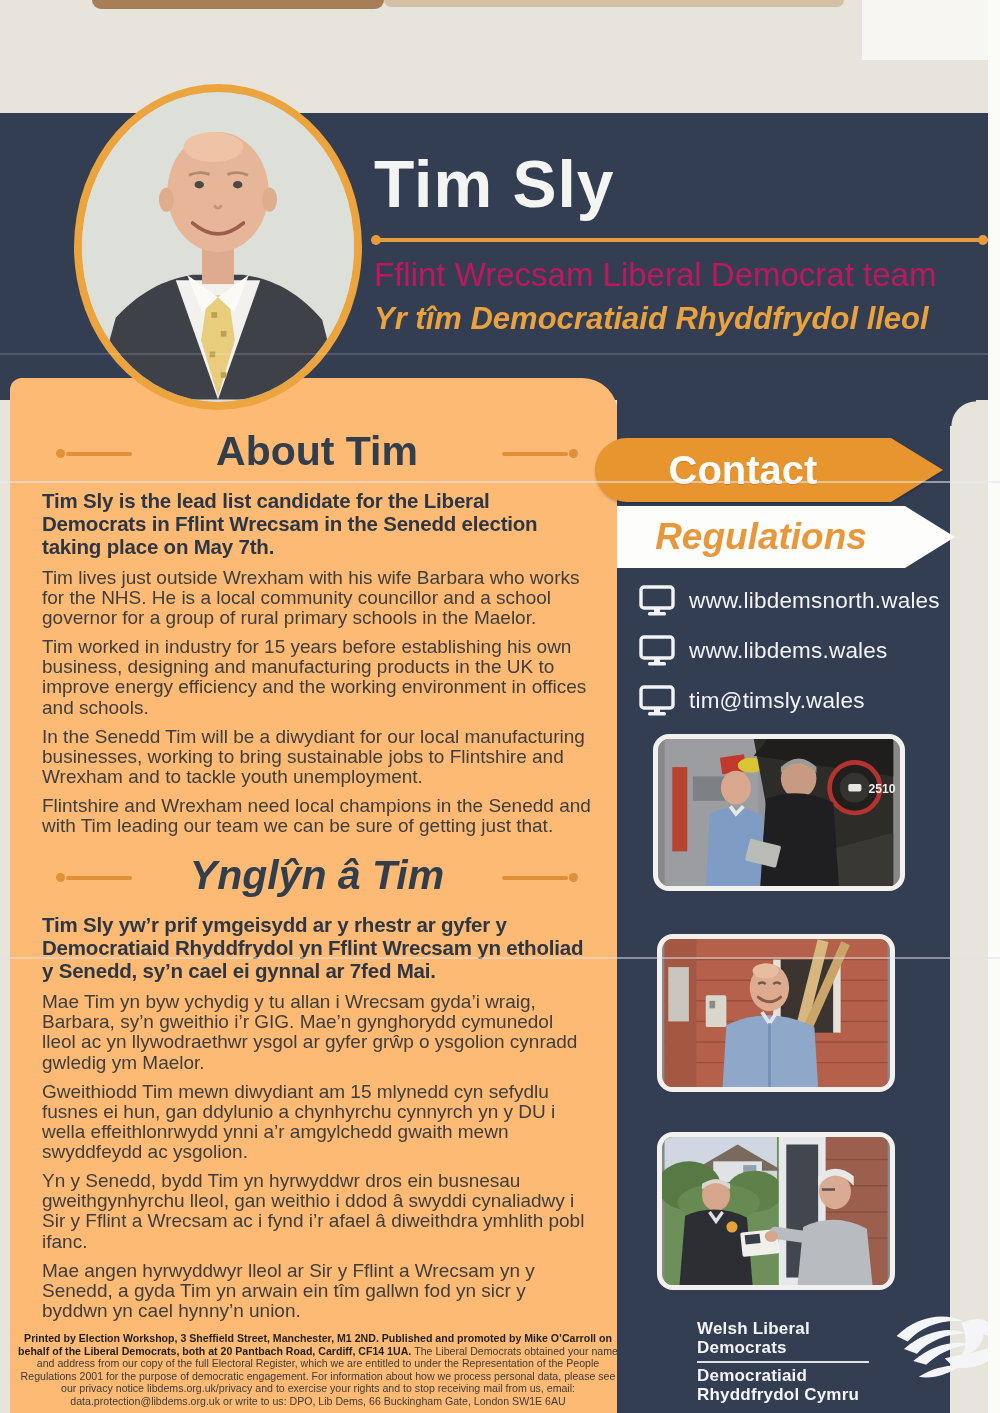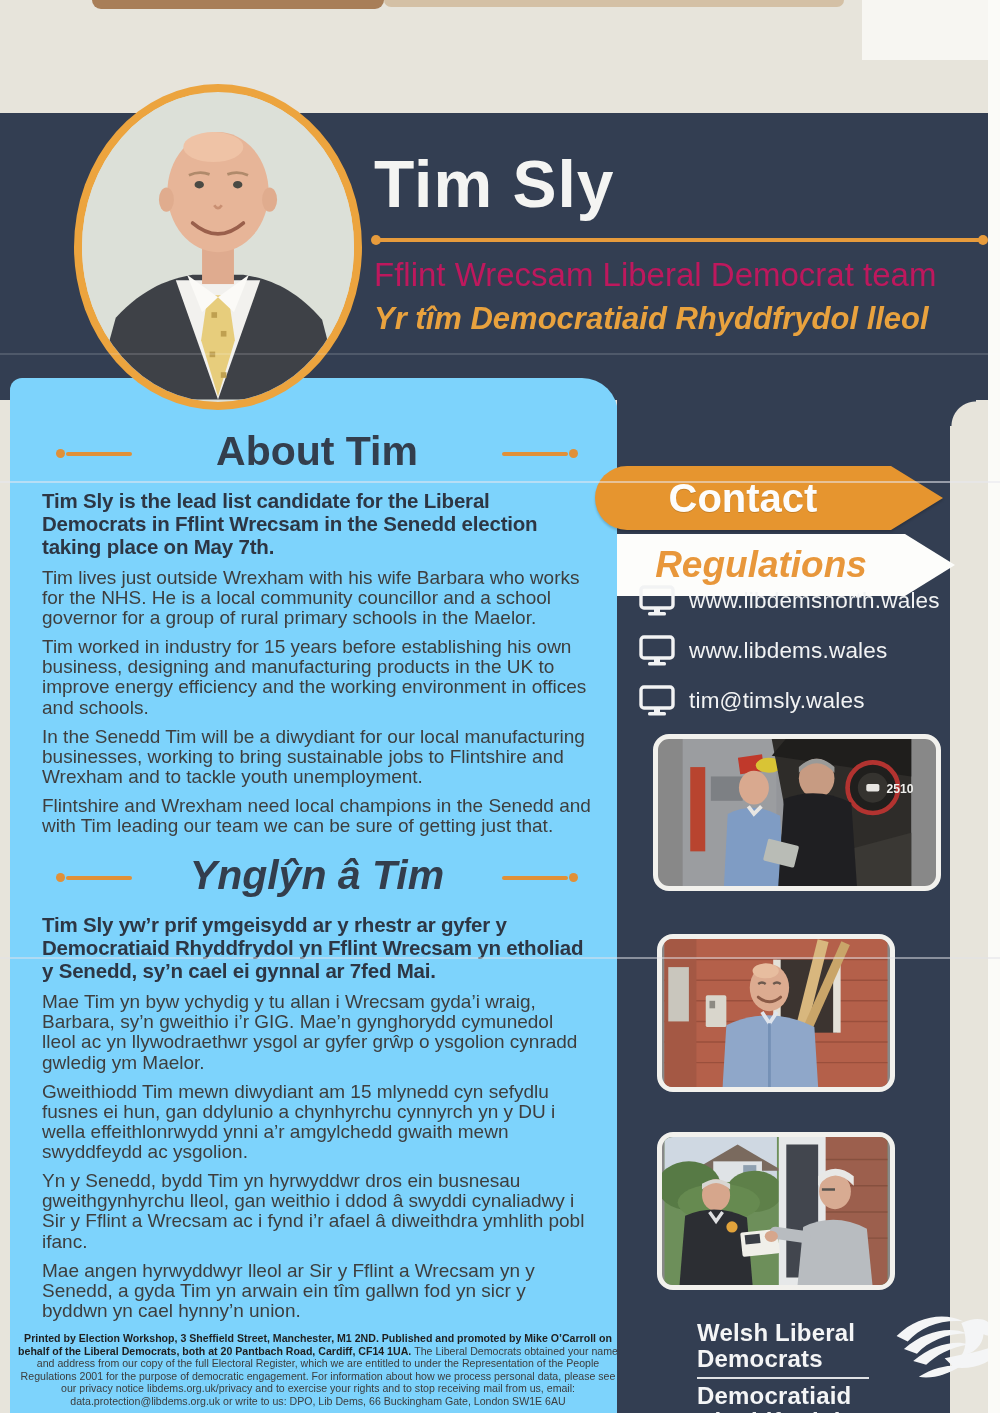--- a/index.html
+++ b/index.html
@@ -36,21 +36,21 @@
                 font-weight:600; color:#e9a23e;text-align:right; }
 
   
   .portrait { position:absolute; left:74px; top:84px; width:288px; height:326px;
               border-radius:50%; border:8px solid #eca43e; background:#dce0d8;
               overflow:hidden; z-index:5; }
   .portrait svg { width:100%; height:100%; display:block; }
 
   
   .panel { position:absolute; left:10px; top:378px; width:608px; height:1035px;
-           background:#7dd3fc; border-radius:12px 36px 0 0; z-index:2;
+           background:#fdba74; border-radius:12px 36px 0 0; z-index:2;
            padding:50px 26px 16px 32px; }
   .h-row { position:relative; height:52px; text-align:center; }
   .h-row .h-txt { font-size:41px; font-weight:800; color:#333e4d; }
   .h-row .h-txt.cy { font-style:italic; }
   .deco-line { position:absolute; top:24px; width:66px; height:3.5px;
                background:#e09038; border-radius:2px; }
   .deco-dot { position:absolute; top:21px; width:9px; height:9px; border-radius:50%;
               background:#e09038; }
   .dl-l { left:24px; } .dd-l { left:14px; }
   .dl-r { left:460px; } .dd-r { left:527px; }
@@ -63,21 +63,21 @@
   .imprint { position:absolute; left:16px; top:1332px; width:604px; z-index:3;
              font-size:10.6px; line-height:1.18; text-align:center; color:#3c3c3c; }
   .imprint b { color:#1f1f1f; }
 
   
   .sidebar { position:absolute; left:617px; top:378px; width:333px; height:1035px;
              background:#333e52; z-index:2; }
   .fillet-r { position:absolute; left:950px; top:400px; width:26px; height:26px; z-index:2;
               background:radial-gradient(circle at 100% 100%, #e7e4db 0 24px, #333e52 25px); }
 
-  .banner { position:absolute; height:64px; display:flex; align-items:flex-start;margin-top:28px; }
+  .banner { position:absolute; height:64px; display:flex; align-items:flex-start; }
   .banner .cap { position:relative; height:100%; display:flex; align-items:center;
                  justify-content:center; }
   .banner .arrow { width:0; height:0; border-top:32px solid transparent;
                    border-bottom:32px solid transparent; }
   .banner.orange { left:-22px; top:60px; filter:drop-shadow(0 2px 1px rgba(0,0,0,.18)); }
   .banner.orange .cap { width:296px; background:#e6952f; border-radius:32px 0 0 32px; }
   .banner.orange .arrow { border-left:52px solid #e6952f; }
   .banner.orange .cap span { font-size:40px; font-weight:800; color:#fdfdfc;
                              text-shadow:0 1px 0 rgba(0,0,0,.15); }
   .banner.white { left:0; top:128px; height:62px; }
@@ -88,26 +88,26 @@
                             color:#e8973b; }
 
   .contact-list { position:absolute; left:22px; top:206px; }
   .contact-row { display:flex; align-items:center; margin-bottom:17px; height:33px; }
   .contact-row svg { width:36px; height:31px; margin-right:14px; flex:none; }
   .contact-row .lbl { font-size:22.5px; color:#f2f3f4; letter-spacing:.2px; }
 
   .photo { position:absolute; border:5px solid #f2f1ed; border-radius:16px;
            overflow:hidden; background:#888; }
   .photo svg { display:block; width:100%; height:100%; }
-  .photo.p1 { left:36px; top:356px; width:288px; height:157px; }
+  .photo.p1 { left:36px; top:356px; width:252px; height:157px; }
   .photo.p2 { left:40px; top:556px; width:238px; height:158px; }
   .photo.p3 { left:40px; top:754px; width:238px; height:158px; }
 
   .logo { position:absolute; left:80px; top:942px; width:250px; color:#f4f5f6; }
-  .logo .ln { font-size:24px; font-weight:800; line-height:1.1; letter-spacing:.2px; }
+  .logo .ln { font-size:17px; font-weight:800; line-height:1.1; letter-spacing:.2px; }
   .logo .rule { width:172px; height:2px; background:rgba(255,255,255,.85); margin:4px 0 4px 0; }
   .logo .bird { position:absolute; left:195px; top:-8px; width:122px; height:74px; }
 </style>
 </head>
 <body>
 
 <div class="page">
 
   <div class="scan-top-right"></div>
   <div class="scan-top-1"></div>

